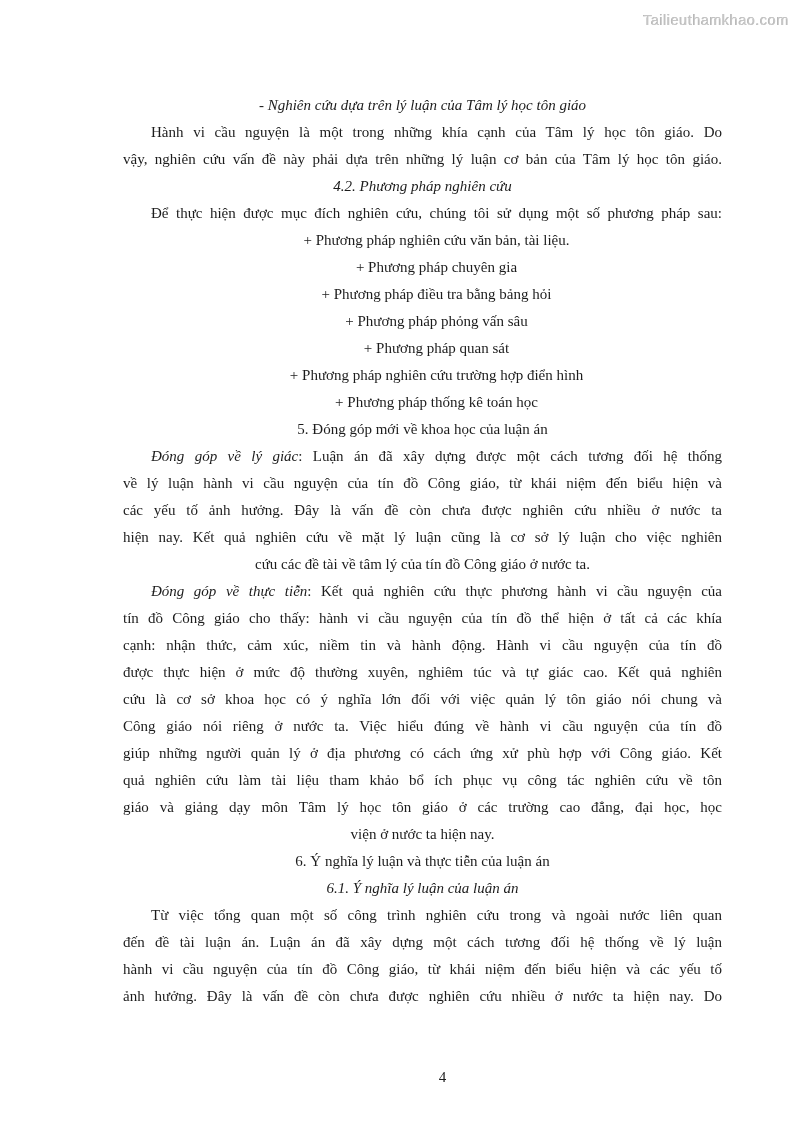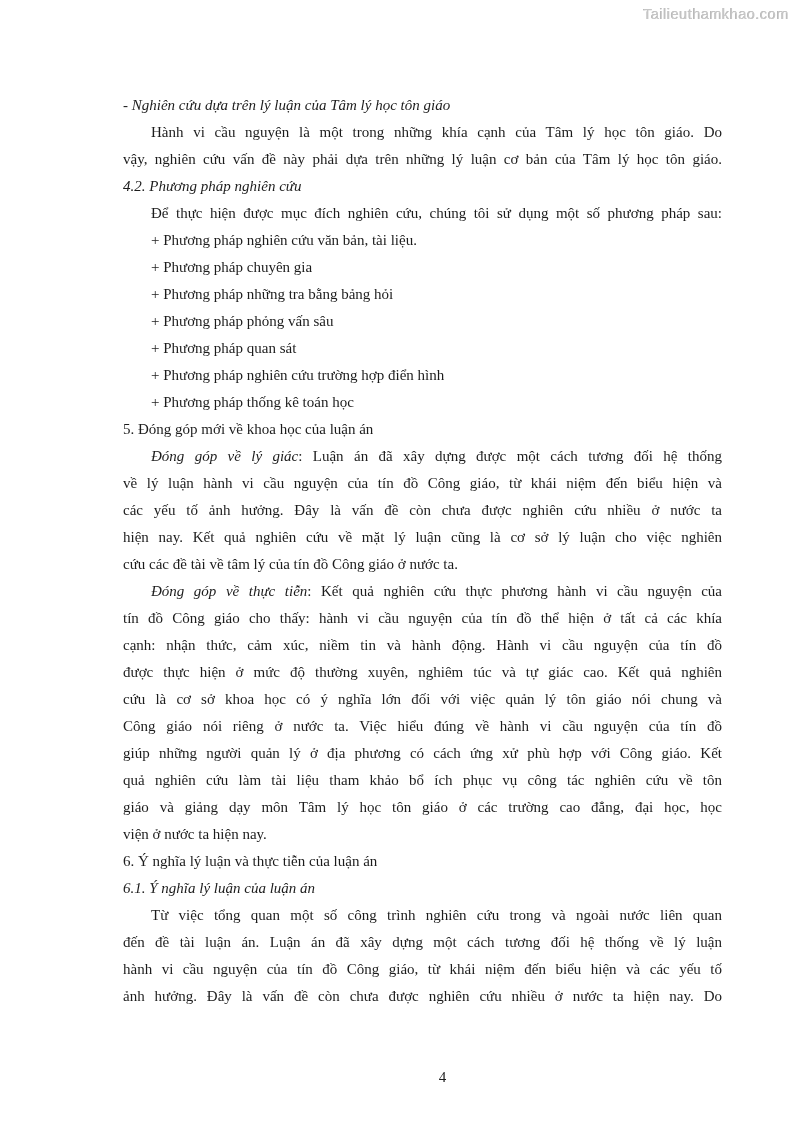--- a/index.html
+++ b/index.html
@@ -11,41 +11,41 @@
     position: relative;
     width: 794px;
     height: 1123px;
     background: #ffffff;
     font-family: "Liberation Serif", "DejaVu Serif", serif;
     color: #1c1c1c;
     overflow: hidden;
   }
   .watermark {
     position: absolute;
-    top: 6px;
+    top: 12px;
     right: 5px;
     font-family: "Liberation Sans", "DejaVu Sans", sans-serif;
     font-size: 14.5px;
     letter-spacing: 0.5px;
     color: #c6c6c6;
     text-shadow: 1px 1px 0 #ffffff, -0.5px -0.5px 0 #ababab;
     user-select: none;
   }
   .content {
     position: absolute;
     left: 123px;
     top: 92px;
     width: 599px;
   }
   .line {
     height: 27px;
     line-height: 27px;
     font-size: 15px;
     white-space: normal;
-    text-align: left;
+    text-align: center;
   }
   .line.justify {
     text-align: justify;
     text-align-last: justify;
   }
   .line.indent { text-indent: 28px; }
   .line.bold { font-weight: 400; }
   .line.italic { font-style: italic; }
   .line.bolditalic { font-weight: 400; font-style: italic; }
   .seg-italic { font-style: italic; }
@@ -67,21 +67,21 @@
   <div class="watermark">Tailieuthamkhao.com</div>
 
   <div class="content">
       <div class="line italic"><span>- Nghiên cứu dựa trên lý luận của Tâm lý học tôn giáo</span></div>
       <div class="line indent justify"><span>Hành vi cầu nguyện là một trong những khía cạnh của Tâm lý học tôn giáo. Do</span></div>
       <div class="line justify"><span>vậy, nghiên cứu vấn đề này phải dựa trên những lý luận cơ bản của Tâm lý học tôn giáo.</span></div>
       <div class="line bolditalic"><span>4.2. Phương pháp nghiên cứu</span></div>
       <div class="line indent justify"><span>Để thực hiện được mục đích nghiên cứu, chúng tôi sử dụng một số phương pháp sau:</span></div>
       <div class="line indent"><span>+ Phương pháp nghiên cứu văn bản, tài liệu.</span></div>
       <div class="line indent"><span>+ Phương pháp chuyên gia</span></div>
-      <div class="line indent"><span>+ Phương pháp những tra bằng bảng hỏi</span></div>
+      <div class="line indent"><span>+ Phương pháp điều tra bằng bảng hỏi</span></div>
       <div class="line indent"><span>+ Phương pháp phỏng vấn sâu</span></div>
       <div class="line indent"><span>+ Phương pháp quan sát</span></div>
       <div class="line indent"><span>+ Phương pháp nghiên cứu trường hợp điển hình</span></div>
       <div class="line indent"><span>+ Phương pháp thống kê toán học</span></div>
       <div class="line bold"><span>5. Đóng góp mới về khoa học của luận án</span></div>
       <div class="line indent justify"><span class="seg-italic">Đóng góp về lý giác</span><span>: Luận án đã xây dựng được một cách tương đối hệ thống</span></div>
       <div class="line justify"><span>về lý luận hành vi cầu nguyện của tín đồ Công giáo, từ khái niệm đến biểu hiện và</span></div>
       <div class="line justify"><span>các yếu tố ảnh hưởng. Đây là vấn đề còn chưa được nghiên cứu nhiều ở nước ta</span></div>
       <div class="line justify"><span>hiện nay. Kết quả nghiên cứu về mặt lý luận cũng là cơ sở lý luận cho việc nghiên</span></div>
       <div class="line"><span>cứu các đề tài về tâm lý của tín đồ Công giáo ở nước ta.</span></div>

